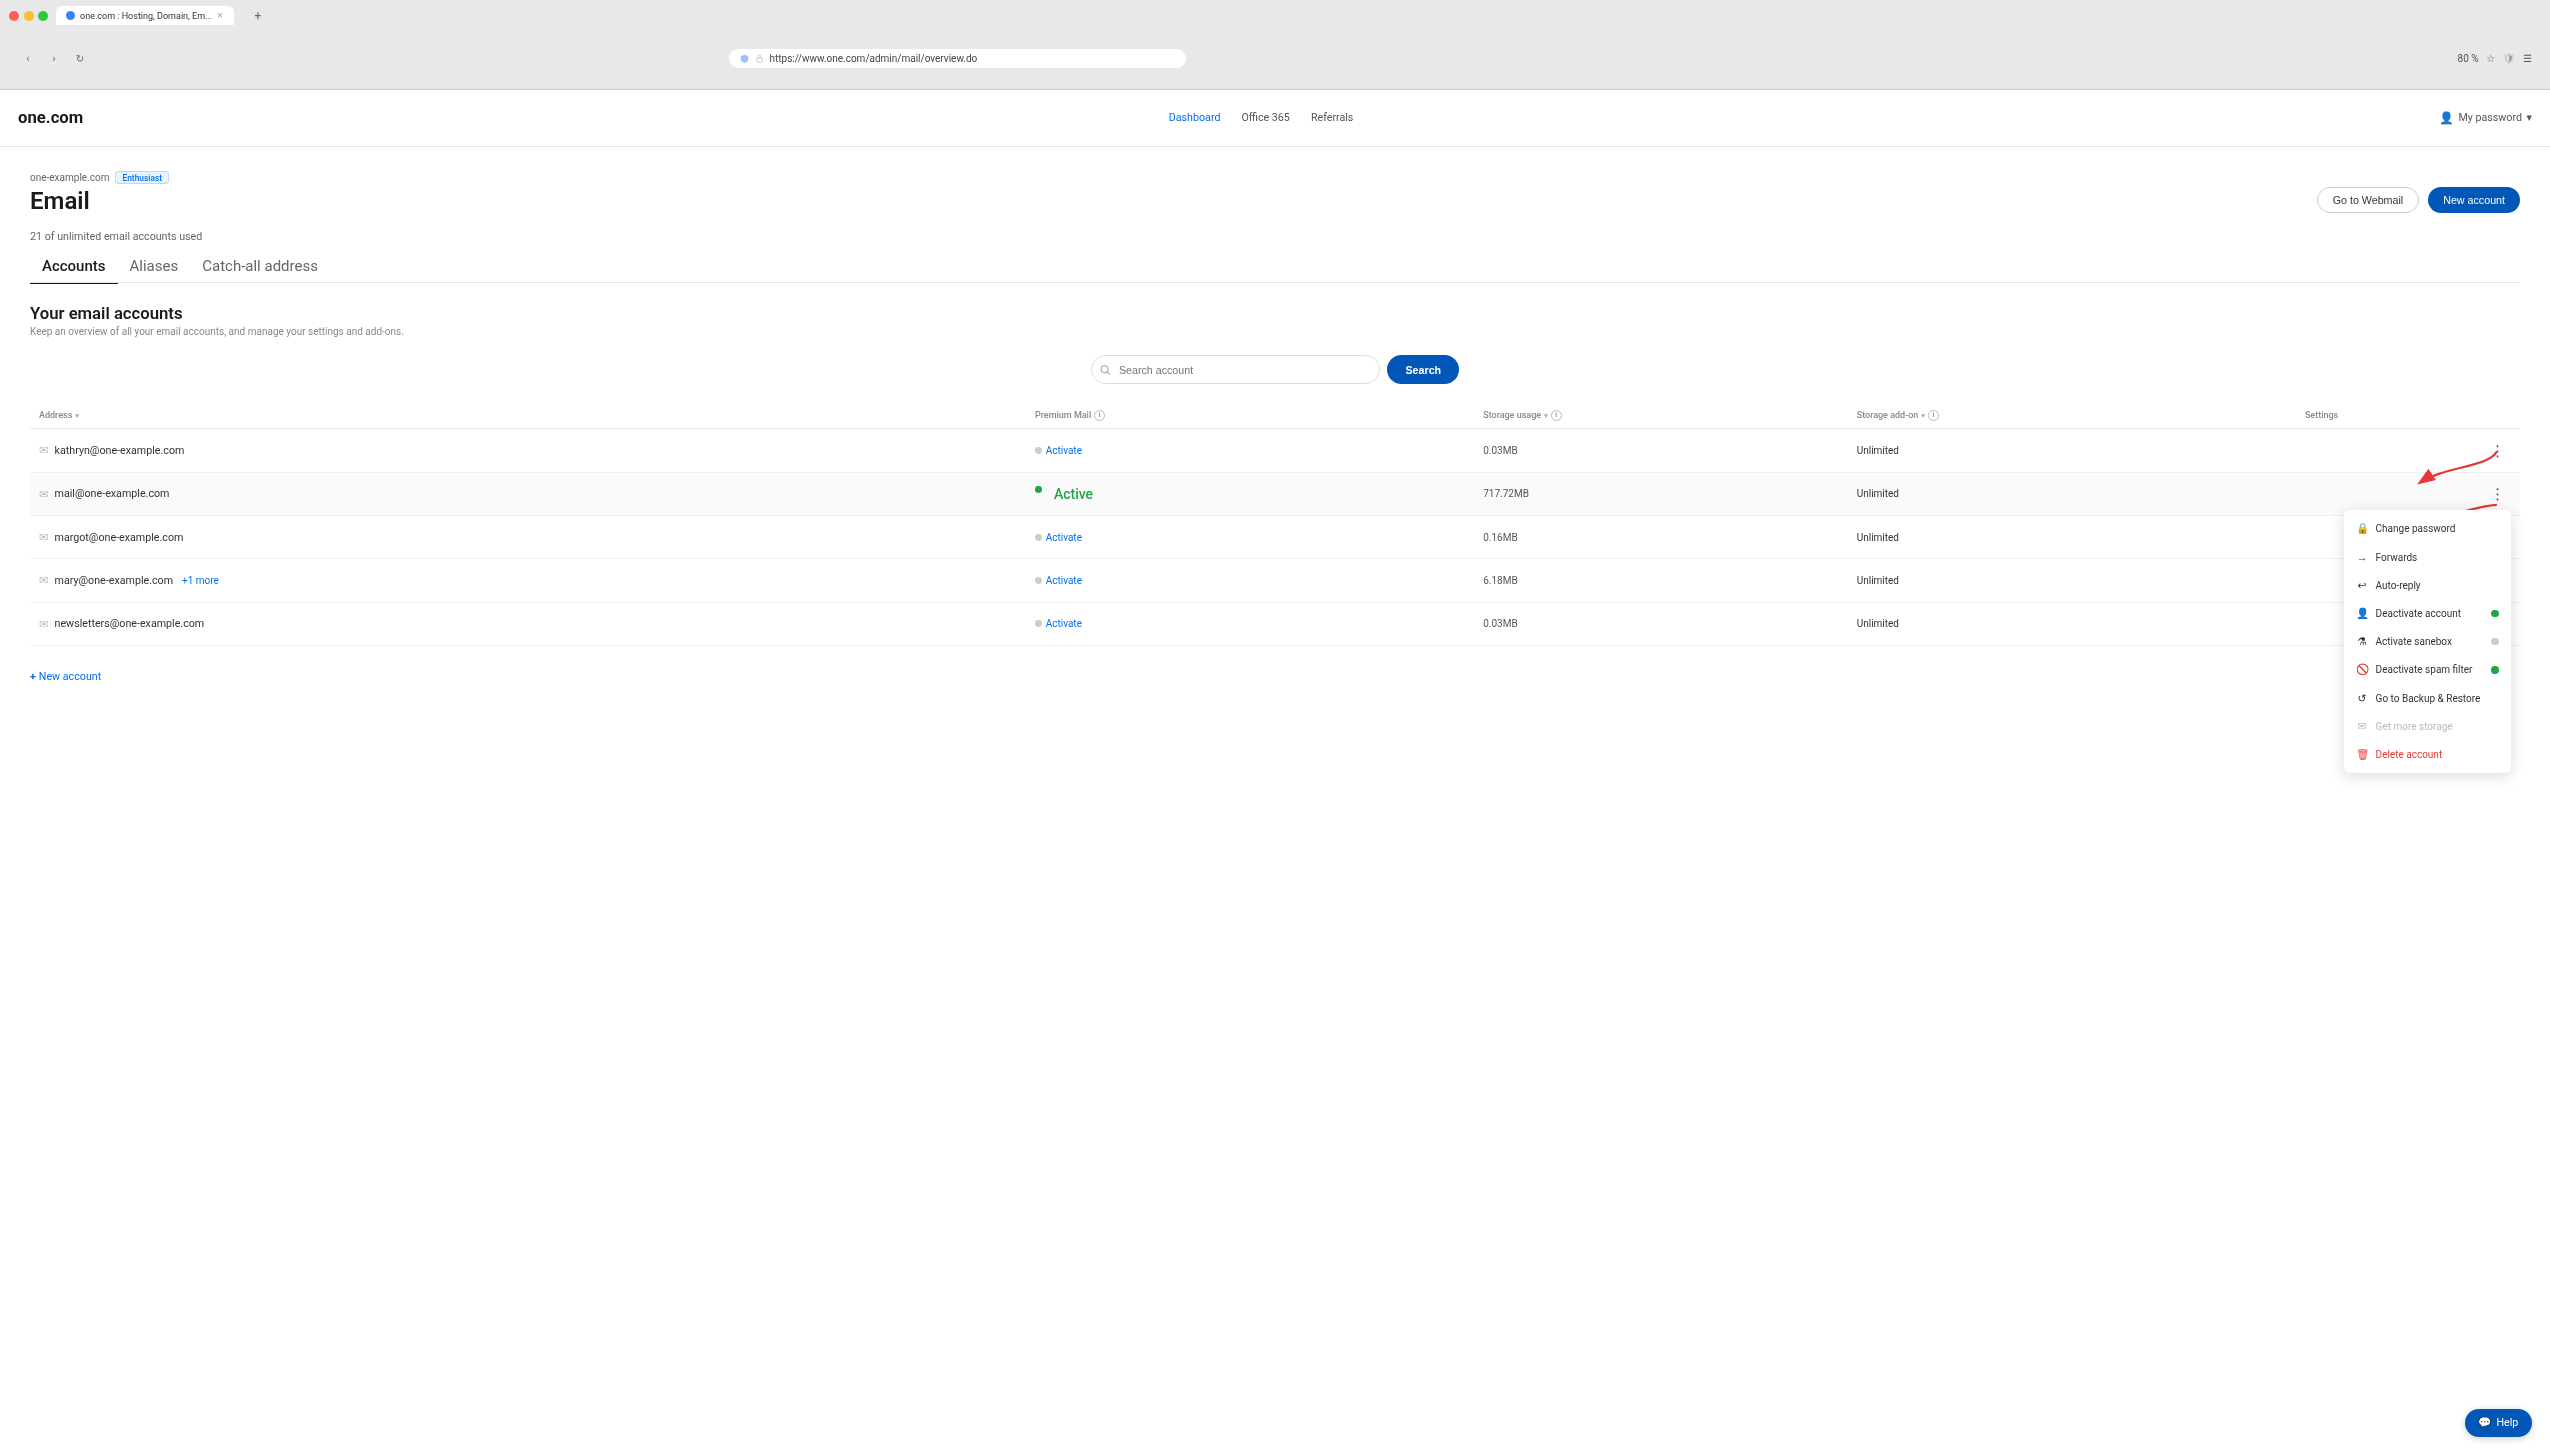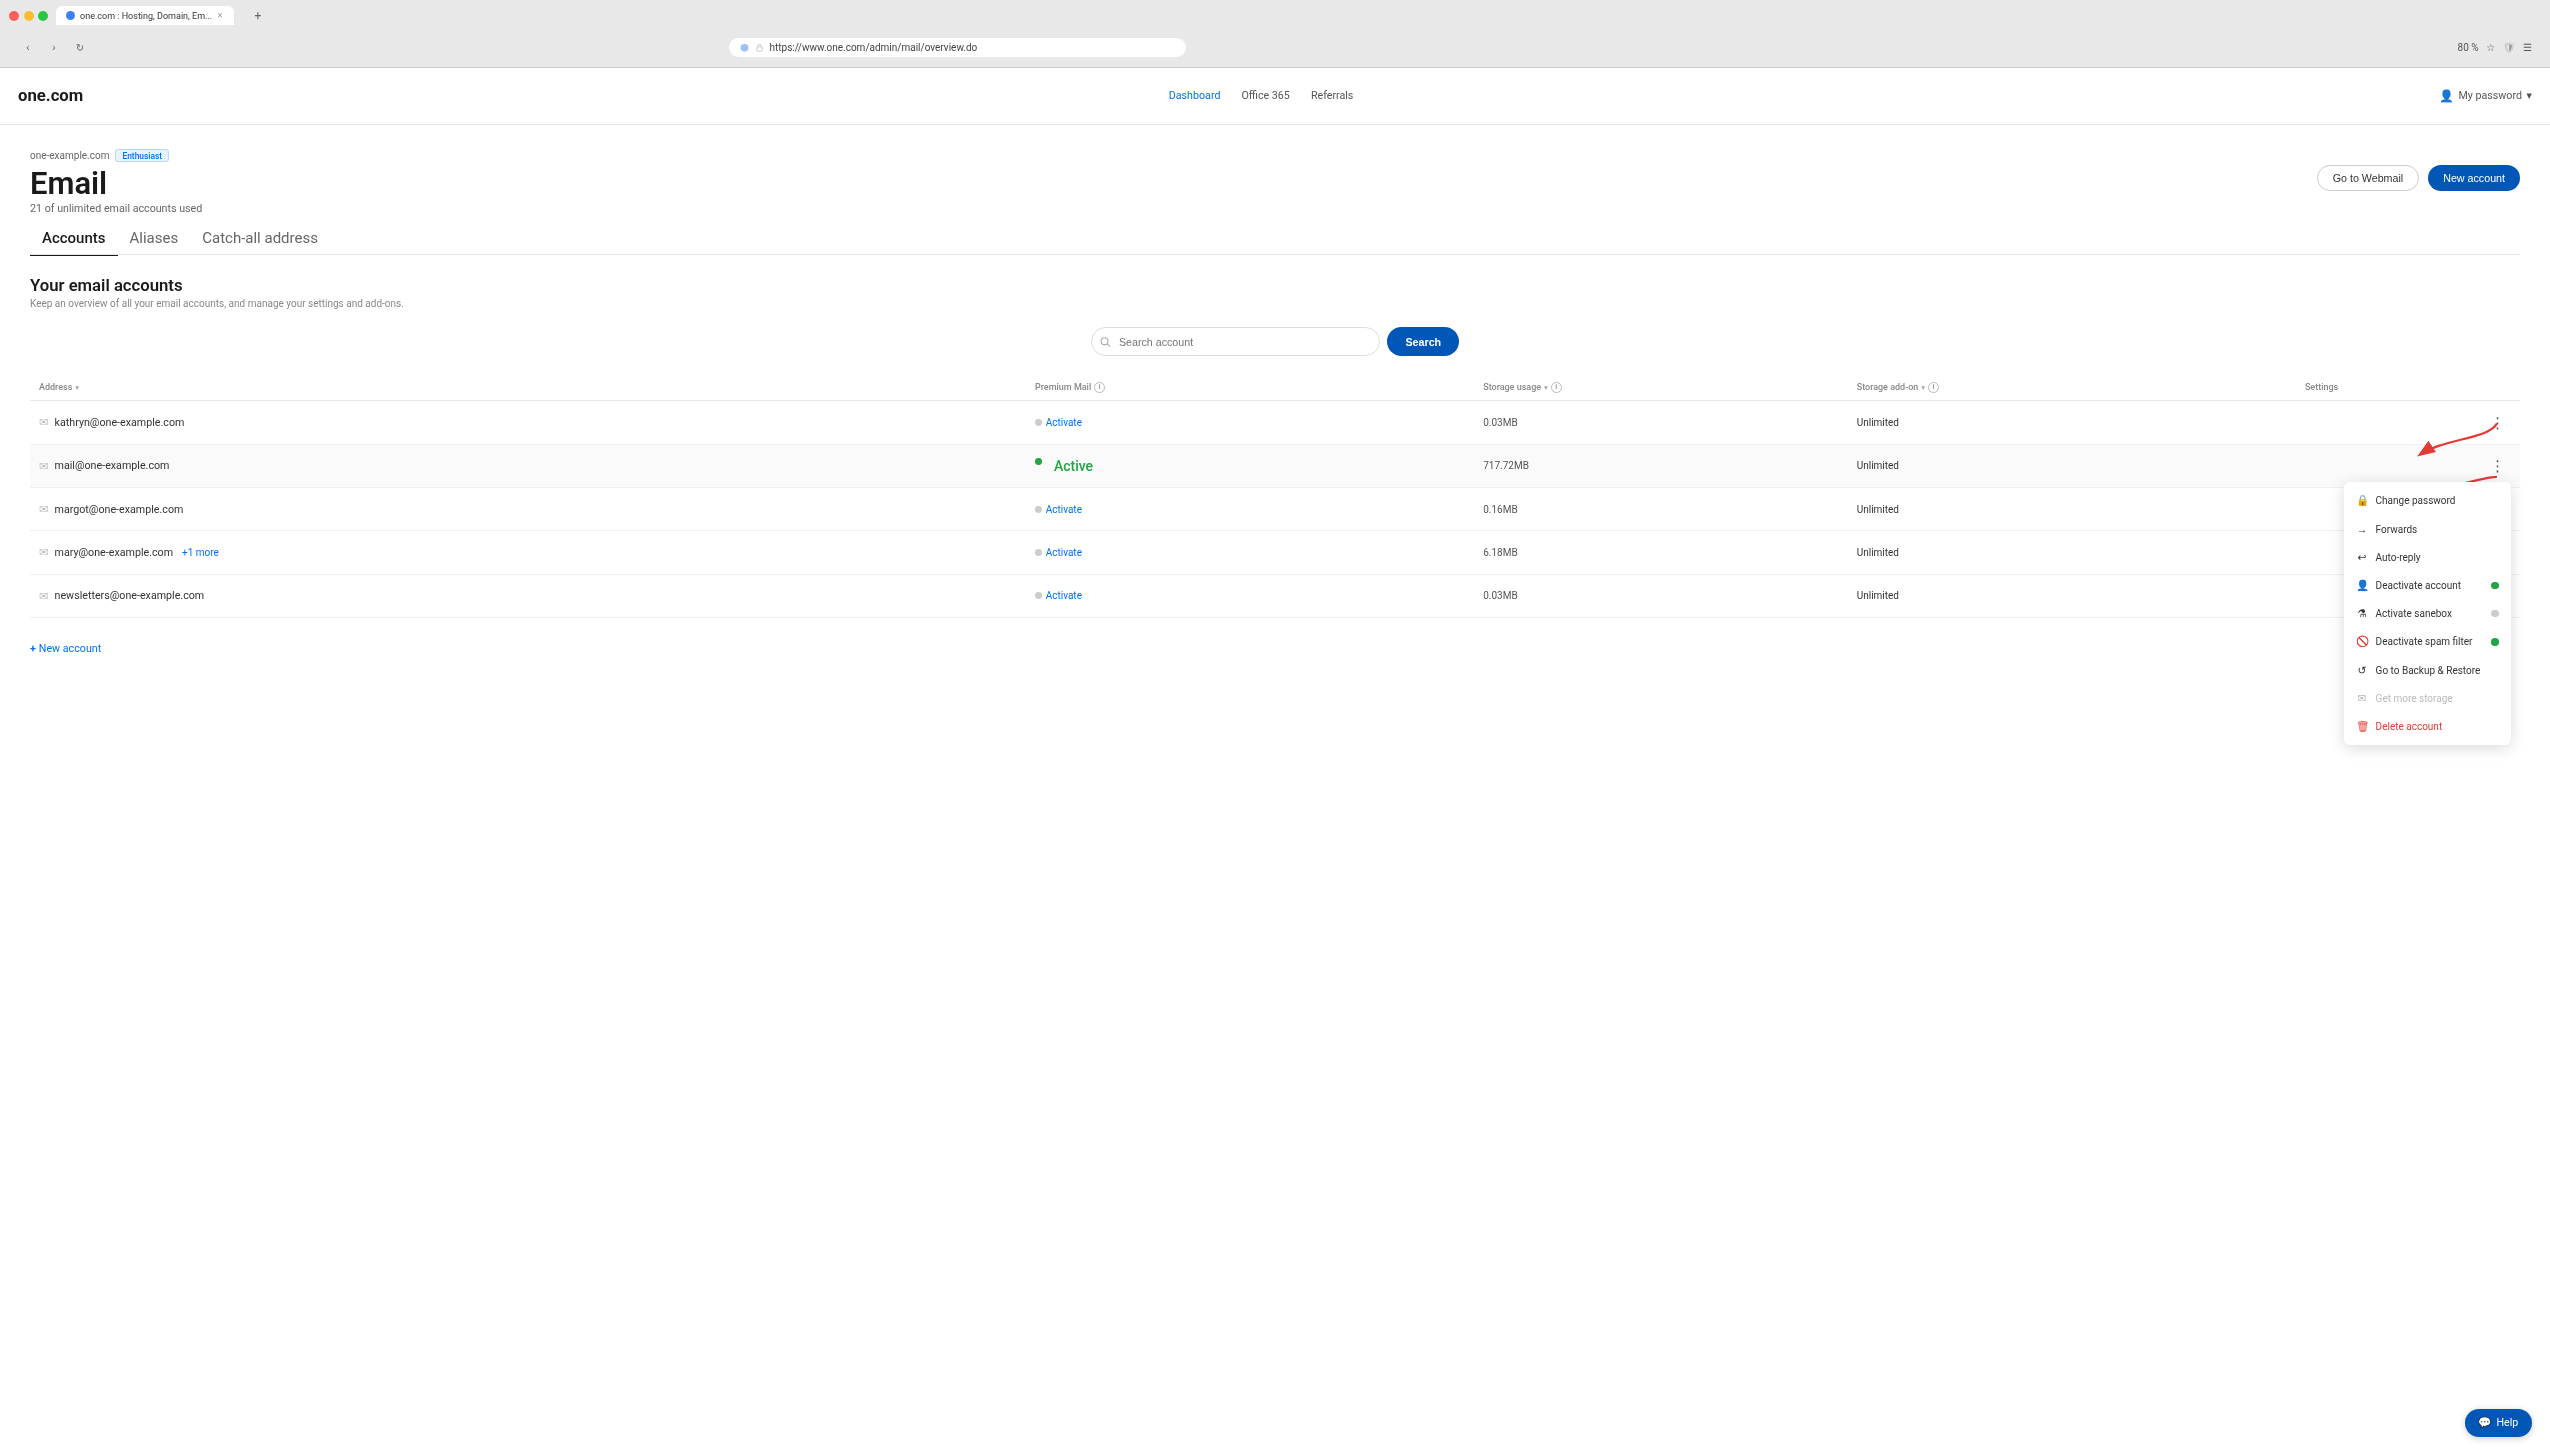--- a/index.html
+++ b/index.html
@@ -12,39 +12,39 @@
     .tl { width: 10px; height: 10px; border-radius: 50%; }
     .tl-red { background: #ff5f57; }
     .tl-yellow { background: #ffbd2e; }
     .tl-green { background: #28c840; }
     .tab-bar { display: flex; align-items: center; gap: 15px; }
     .tab { background: white; border-radius: 6px 6px 0 0; padding: 4.6px 10.7px; font-size: 9px; display: flex; align-items: center; gap: 4.6px; color: #333; }
     .tab-close { color: #999; font-size: 7.6px; cursor: pointer; }
     .tab-new { width: 18px; height: 18px; border-radius: 50%; display: flex; align-items: center; justify-content: center; color: #666; font-size: 12px; cursor: pointer; }
     .browser-address-bar { background: #e8e8e8; padding: 3px 9px 6px; display: flex; align-items: center; gap: 6px; }
     .nav-btn { width: 20px; height: 20px; border-radius: 50%; display: flex; align-items: center; justify-content: center; color: #666; font-size: 10px; cursor: pointer; background: none; border: none; }
-    .address-bar { flex: 1; background: white; border-radius: 15px; padding: 3.8px 10.7px; display: flex; align-items: center; gap: 6px; font-size: 10px; color: #555; max-width: 457px; margin: 4px auto; }
+    .address-bar { flex: 1; background: white; border-radius: 15px; padding: 3.8px 10.7px; display: flex; align-items: center; gap: 6px; font-size: 10px; color: #555; max-width: 457px; margin: 15px auto; }
     .address-bar svg { opacity: 0.5; }
     .browser-controls-right { margin-left: auto; display: flex; align-items: center; gap: 7.6px; color: #555; font-size: 10px; }
 
     
     .top-nav { background: white; border-bottom: 0.8px solid #e5e5e5; padding: 0 18px; display: flex; align-items: center; height: 57px; }
     .logo { font-size: 16.7px; font-weight: 700; color: #1a1a1a; margin-right: auto; }
     .nav-links { display: flex; gap: 21px; align-items: center; }
     .nav-link { text-decoration: none; color: #555; font-size: 10.7px; cursor: pointer; }
     .nav-link.active { color: #0070f3; }
     .nav-right { margin-left: auto; display: flex; align-items: center; gap: 4.6px; color: #555; font-size: 10.7px; cursor: pointer; }
 
     
     .main-content { background: white; min-height: calc(100vh - 91px); padding: 24px 30px; }
 
     .domain-label { font-size: 10px; color: #666; margin-bottom: 3px; display: flex; align-items: center; gap: 6px; }
     .badge { background: #e8f4fd; color: #0070f3; border: 0.8px solid #b8d8f5; border-radius: 3px; padding: 0.8px 6px; font-size: 8.4px; font-weight: 500; }
 
-    .page-title { font-size: 31px; font-weight: 600; color: #1a1a1a; margin-bottom: 0; }
+    .page-title { font-size: 24px; font-weight: 600; color: #1a1a1a; margin-bottom: 15px; }
     .page-subtitle { font-size: 10.7px; color: #666; }
 
     .page-actions { display: flex; gap: 9px; margin-bottom: 24px; }
     .btn-outline { background: white; border: 0.8px solid #ccc; border-radius: 15px; padding: 6px 15px; font-size: 10.7px; cursor: pointer; color: #333; }
     .btn-primary { background: #0057b8; border: none; border-radius: 15px; padding: 6px 15px; font-size: 10.7px; cursor: pointer; color: white; font-weight: 500; }
 
     .header-row { display: flex; align-items: flex-start; justify-content: space-between; margin-bottom: 6px; }
 
     
     .tabs { display: flex; border-bottom: 1.5px solid #e5e5e5; margin-bottom: 21px; }

